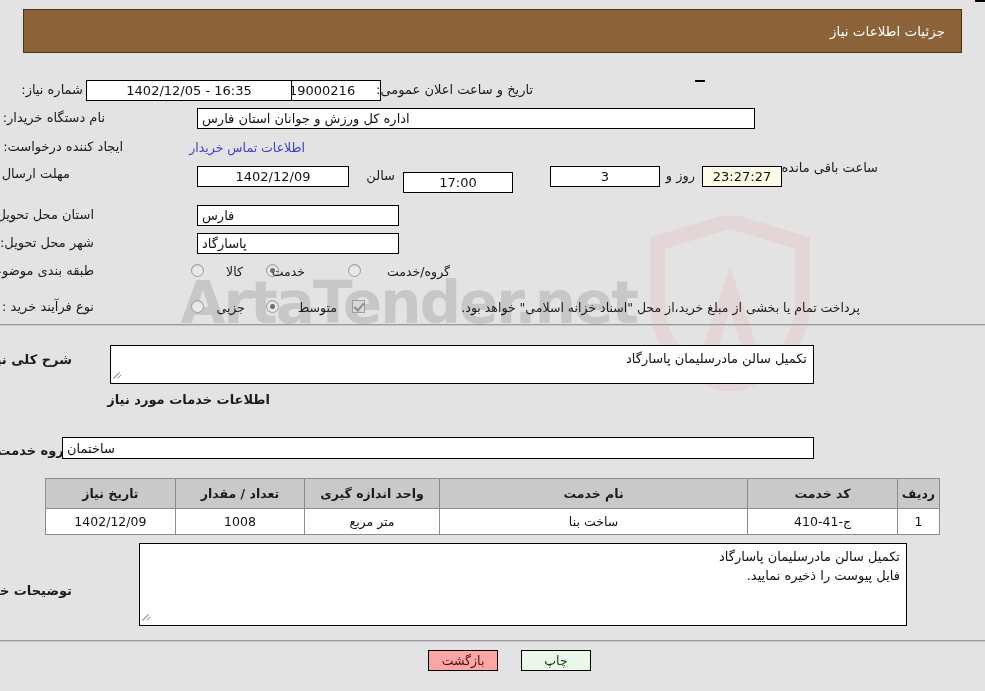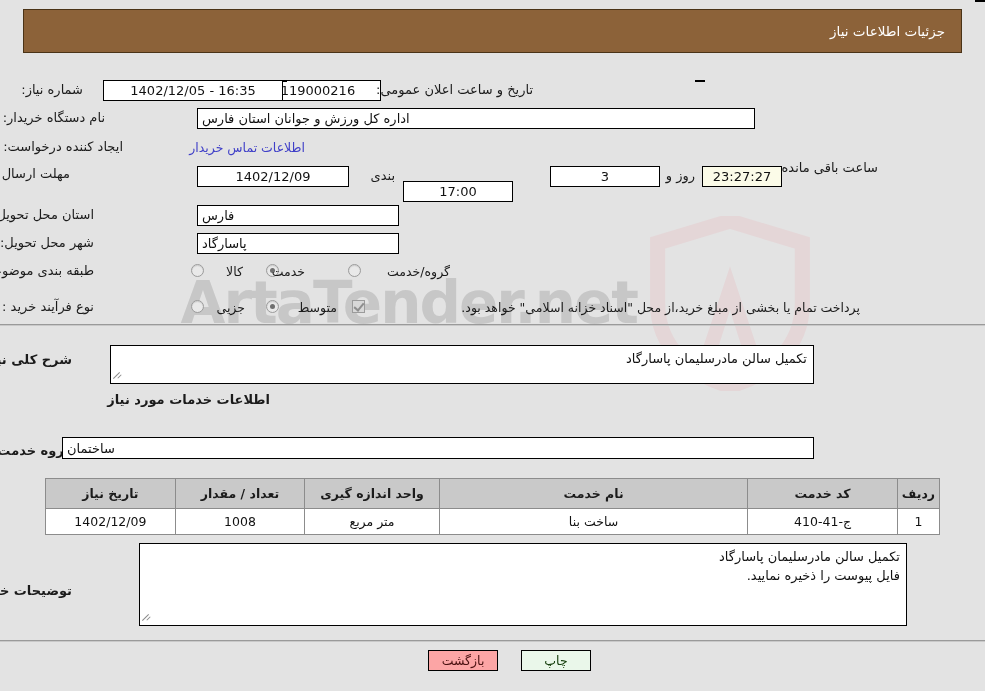--- a/index.html
+++ b/index.html
@@ -241,34 +241,34 @@
     <span style="position:absolute; right:0; top:0; white-space:nowrap;">شماره نیاز:</span>
   </div>
   <div class="box center" style="right:604px; top:80px; width:184px; height:21px;">1102003119000216</div>
   <div class="lbl" style="right:452px; top:82px;">تاریخ و ساعت اعلان عمومی:</div>
   <div class="box center" style="right:698px; top:80px; width:0;"></div>
   <div class="box center" style="left:695px; top:80px; width:0;"></div>
   <div class="box center" style="right:null; left:null;"></div>
 
   <div class="box center" style="right:null;"></div>
 
-  <div class="box center" style="left:103px; top:80px; width:180px; height:21px;">16:35 - 1402/12/05</div>
+  <div class="box center" style="left:86px; top:80px; width:206px; height:21px;">16:35 - 1402/12/05</div>
 
   <div class="lbl" style="right:880px; top:110px;">نام دستگاه خریدار:</div>
   <div class="box right" style="right:230px; top:108px; width:558px; height:21px;">اداره کل ورزش و جوانان استان فارس</div>
 
   <div class="lbl" style="right:862px; top:139px;">ایجاد کننده درخواست:</div>
   <div class="link" style="right:680px; top:140px; left:auto;">اطلاعات تماس خریدار</div>
 
   <div class="lbl" style="right:915px; top:166px; width:0;">
     <span style="position:absolute; right:0; top:0; width:140px; text-align:right; line-height:16px;">مهلت ارسال پاسخ: تا تاریخ:</span>
   </div>
   <div class="box center" style="right:636px; top:166px; width:152px; height:21px;">1402/12/09</div>
-  <div class="lbl" style="right:590px; top:168px;">بندی</div>
-  <div class="box center" style="right:472px; top:181px; width:110px; height:21px;">17:00</div>
+  <div class="lbl" style="right:590px; top:168px;">سالن</div>
+  <div class="box center" style="right:472px; top:172px; width:110px; height:21px;">17:00</div>
   <div class="box center" style="right:325px; top:166px; width:110px; height:21px;">3</div>
   <div class="lbl" style="right:290px; top:168px;">روز و</div>
   <div class="box center cream" style="right:203px; top:166px; width:80px; height:21px;">23:27:27</div>
   <div class="lbl" style="right:107px; top:160px;">ساعت باقی مانده</div>
 
   <div class="lbl" style="right:891px; top:207px;">استان محل تحویل:</div>
   <div class="box right" style="right:586px; top:205px; width:202px; height:21px;">فارس</div>
 
   <div class="lbl" style="right:891px; top:235px;">شهر محل تحویل:</div>
   <div class="box right" style="right:586px; top:233px; width:202px; height:21px;">پاسارگاد</div>

